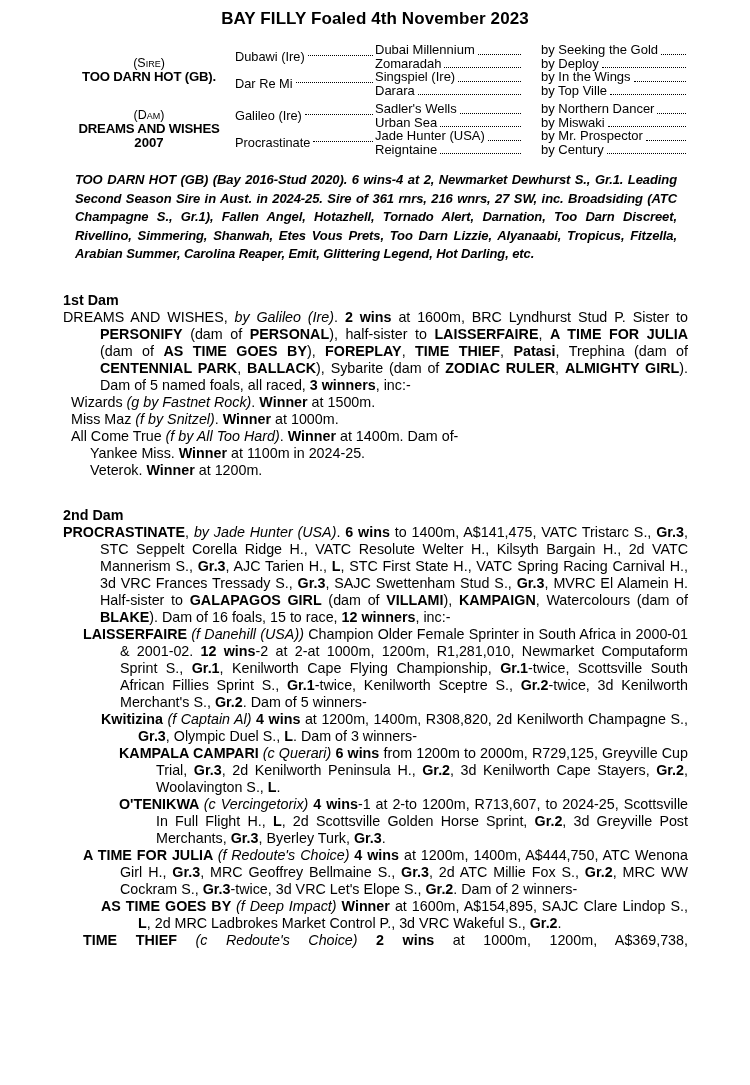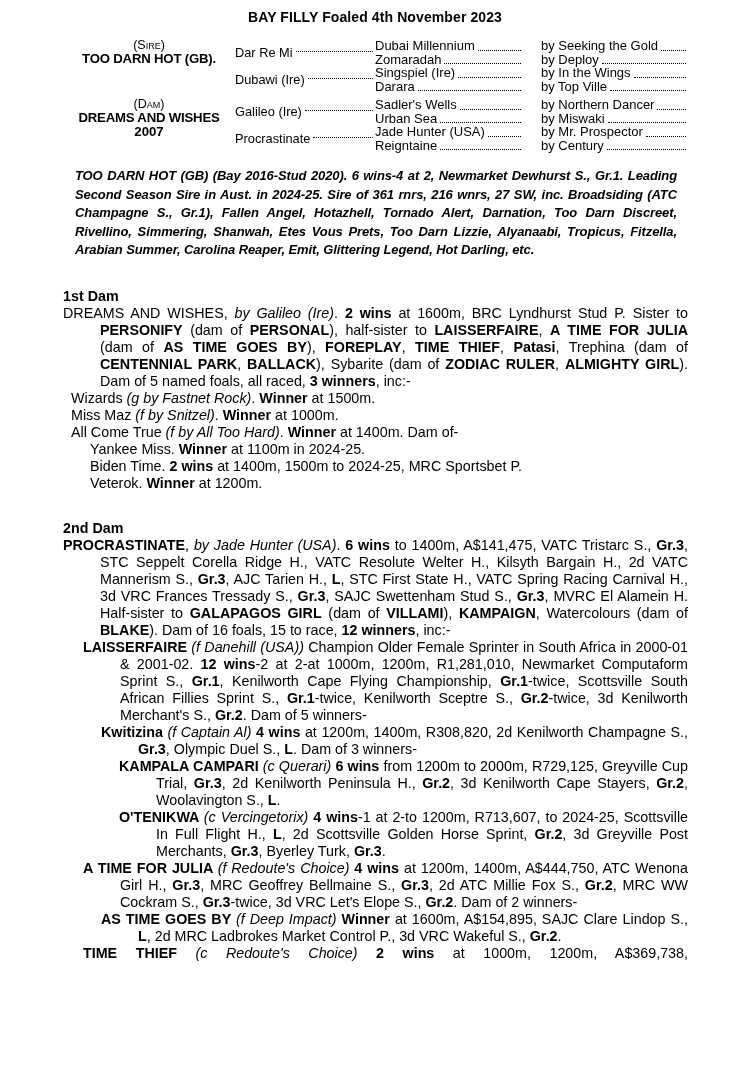--- a/index.html
+++ b/index.html
@@ -7,30 +7,30 @@
     position:relative;
     width:750px; height:1085px;
     background:#ffffff;
     overflow:hidden;
     font-family:"Liberation Sans", sans-serif;
     color:#000;
   }
   .title {
     padding-top:9px;
     text-align:center;
-    font-size:14px;
+    font-size:17px;
     font-weight:bold;
     letter-spacing:0.1px;
   }
   
   .ped { margin:14px 0 0 63px; width:625px; }
   .ped-group { display:flex; margin-bottom:5px; }
   .col1 {
     width:172px;
-    display:flex; flex-direction:column; 
+    display:flex; flex-direction:column; justify-content:center;
     text-align:center;
   }
   .role { font-size:12.5px; font-variant:small-caps; line-height:13px; }
   .pname { font-size:13.2px; font-weight:bold; line-height:14px; letter-spacing:-0.2px; }
   .pyear { font-size:13.2px; font-weight:bold; line-height:14px; }
   .col2 { width:140px; display:flex; flex-direction:column; }
   .parent { height:27px; display:flex; align-items:center; font-size:12.8px; }
   .col34 { flex:1; display:flex; flex-direction:column; }
   .gprow { height:13.5px; display:flex; font-size:13px; line-height:13px;gap:12px; }
   .gp-name { width:148px; display:flex; }
@@ -68,25 +68,25 @@
 
   <div class="ped">
 
     <div class="ped-group">
       <div class="col1">
         <div class="role">(Sire)</div>
         <div class="pname">TOO DARN HOT (GB).</div>
       </div>
       <div class="col2">
         <div class="parent">
+          <span class="nm">Dubawi (Ire)</span>
+          <span class="leader"></span>
+        </div>
+        <div class="parent">
           <span class="nm">Dar Re Mi</span>
-          <span class="leader"></span>
-        </div>
-        <div class="parent">
-          <span class="nm">Dubawi (Ire)</span>
           <span class="leader"></span>
         </div>
       </div>
       <div class="col34">
         <div class="gprow">
           <span class="gp-name">
               <span class="nm">Dubai Millennium</span>
               <span class="leader"></span>
             </span>
           <span class="gp-by">
@@ -191,21 +191,20 @@
 
   <div class="summary"><span>TOO DARN HOT (GB) (Bay 2016-Stud 2020). 6 wins-4 at 2, Newmarket Dewhurst S., Gr.1. Leading Second Season Sire in Aust. in 2024-25. Sire of 361 rnrs, 216 wnrs, 27 SW, inc. Broadsiding (ATC Champagne S., Gr.1), Fallen Angel, Hotazhell, Tornado Alert, Darnation, Too Darn Discreet, Rivellino, Simmering, Shanwah, Etes Vous Prets, Too Darn Lizzie, Alyanaabi, Tropicus, Fitzella, Arabian Summer, Carolina Reaper, Emit, Glittering Legend, Hot Darling, etc.</span></div>
 
   <div class="section">
     <div class="sec-h">1st Dam</div>
     <p class="lv-l0"><span>DREAMS AND WISHES, </span><span class="si">by Galileo (Ire)</span><span>. </span><span class="sb">2 wins</span><span> at 1600m, BRC Lyndhurst Stud P. Sister to </span><span class="sb">PERSONIFY</span><span> (dam of </span><span class="sb">PERSONAL</span><span>), half-sister to </span><span class="sb">LAISSERFAIRE</span><span>, </span><span class="sb">A TIME FOR JULIA</span><span> (dam of </span><span class="sb">AS TIME GOES BY</span><span>), </span><span class="sb">FOREPLAY</span><span>, </span><span class="sb">TIME THIEF</span><span>, </span><span class="sb">Patasi</span><span>, Trephina (dam of </span><span class="sb">CENTENNIAL PARK</span><span>, </span><span class="sb">BALLACK</span><span>), Sybarite (dam of </span><span class="sb">ZODIAC RULER</span><span>, </span><span class="sb">ALMIGHTY GIRL</span><span>). Dam of 5 named foals, all raced, </span><span class="sb">3 winners</span><span>, inc:-</span></p>
     <p class="lv-m1"><span>Wizards </span><span class="si">(g by Fastnet Rock)</span><span>. </span><span class="sb">Winner</span><span> at 1500m.</span></p>
     <p class="lv-m1"><span>Miss Maz </span><span class="si">(f by Snitzel)</span><span>. </span><span class="sb">Winner</span><span> at 1000m.</span></p>
     <p class="lv-m1"><span>All Come True </span><span class="si">(f by All Too Hard)</span><span>. </span><span class="sb">Winner</span><span> at 1400m. Dam of-</span></p>
     <p class="lv-m2"><span>Yankee Miss. </span><span class="sb">Winner</span><span> at 1100m in 2024-25.</span></p>
-    <p class="lv-m2"><span>Biden Time. </span><span class="sb">2 wins</span><span> at 1400m, 1500m to 2024-25, MRC Sportsbet P.</span></p>
     <p class="lv-m2"><span>Veterok. </span><span class="sb">Winner</span><span> at 1200m.</span></p>
   </div>
 
   <div class="section">
     <div class="sec-h">2nd Dam</div>
     <p class="lv-l0"><span class="sb">PROCRASTINATE</span><span>, </span><span class="si">by Jade Hunter (USA)</span><span>. </span><span class="sb">6 wins</span><span> to 1400m, A$141,475, VATC Tristarc S., </span><span class="sb">Gr.3</span><span>, STC Seppelt Corella Ridge H., VATC Resolute Welter H., Kilsyth Bargain H., 2d VATC Mannerism S., </span><span class="sb">Gr.3</span><span>, AJC Tarien H., </span><span class="sb">L</span><span>, STC First State H., VATC Spring Racing Carnival H., 3d VRC Frances Tressady S., </span><span class="sb">Gr.3</span><span>, SAJC Swettenham Stud S., </span><span class="sb">Gr.3</span><span>, MVRC El Alamein H. Half-sister to </span><span class="sb">GALAPAGOS GIRL</span><span> (dam of </span><span class="sb">VILLAMI</span><span>), </span><span class="sb">KAMPAIGN</span><span>, Watercolours (dam of </span><span class="sb">BLAKE</span><span>). Dam of 16 foals, 15 to race, </span><span class="sb">12 winners</span><span>, inc:-</span></p>
     <p class="lv-l1"><span class="sb">LAISSERFAIRE </span><span class="si">(f Danehill (USA))</span><span> Champion Older Female Sprinter in South Africa in 2000-01 &amp; 2001-02. </span><span class="sb">12 wins</span><span>-2 at 2-at 1000m, 1200m, R1,281,010, Newmarket Computaform Sprint S., </span><span class="sb">Gr.1</span><span>, Kenilworth Cape Flying Championship, </span><span class="sb">Gr.1</span><span>-twice, Scottsville South African Fillies Sprint S., </span><span class="sb">Gr.1</span><span>-twice, Kenilworth Sceptre S., </span><span class="sb">Gr.2</span><span>-twice, 3d Kenilworth Merchant's S., </span><span class="sb">Gr.2</span><span>. Dam of 5 winners-</span></p>
     <p class="lv-l2"><span class="sb">Kwitizina </span><span class="si">(f Captain Al) </span><span class="sb">4 wins</span><span> at 1200m, 1400m, R308,820, 2d Kenilworth Champagne S., </span><span class="sb">Gr.3</span><span>, Olympic Duel S., </span><span class="sb">L</span><span>. Dam of 3 winners-</span></p>
     <p class="lv-l3"><span class="sb">KAMPALA CAMPARI </span><span class="si">(c Querari) </span><span class="sb">6 wins</span><span> from 1200m to 2000m, R729,125, Greyville Cup Trial, </span><span class="sb">Gr.3</span><span>, 2d Kenilworth Peninsula H., </span><span class="sb">Gr.2</span><span>, 3d Kenilworth Cape Stayers, </span><span class="sb">Gr.2</span><span>, Woolavington S., </span><span class="sb">L</span><span>.</span></p>
     <p class="lv-l3"><span class="sb">O'TENIKWA </span><span class="si">(c Vercingetorix) </span><span class="sb">4 wins</span><span>-1 at 2-to 1200m, R713,607, to 2024-25, Scottsville In Full Flight H., </span><span class="sb">L</span><span>, 2d Scottsville Golden Horse Sprint, </span><span class="sb">Gr.2</span><span>, 3d Greyville Post Merchants, </span><span class="sb">Gr.3</span><span>, Byerley Turk, </span><span class="sb">Gr.3</span><span>.</span></p>

